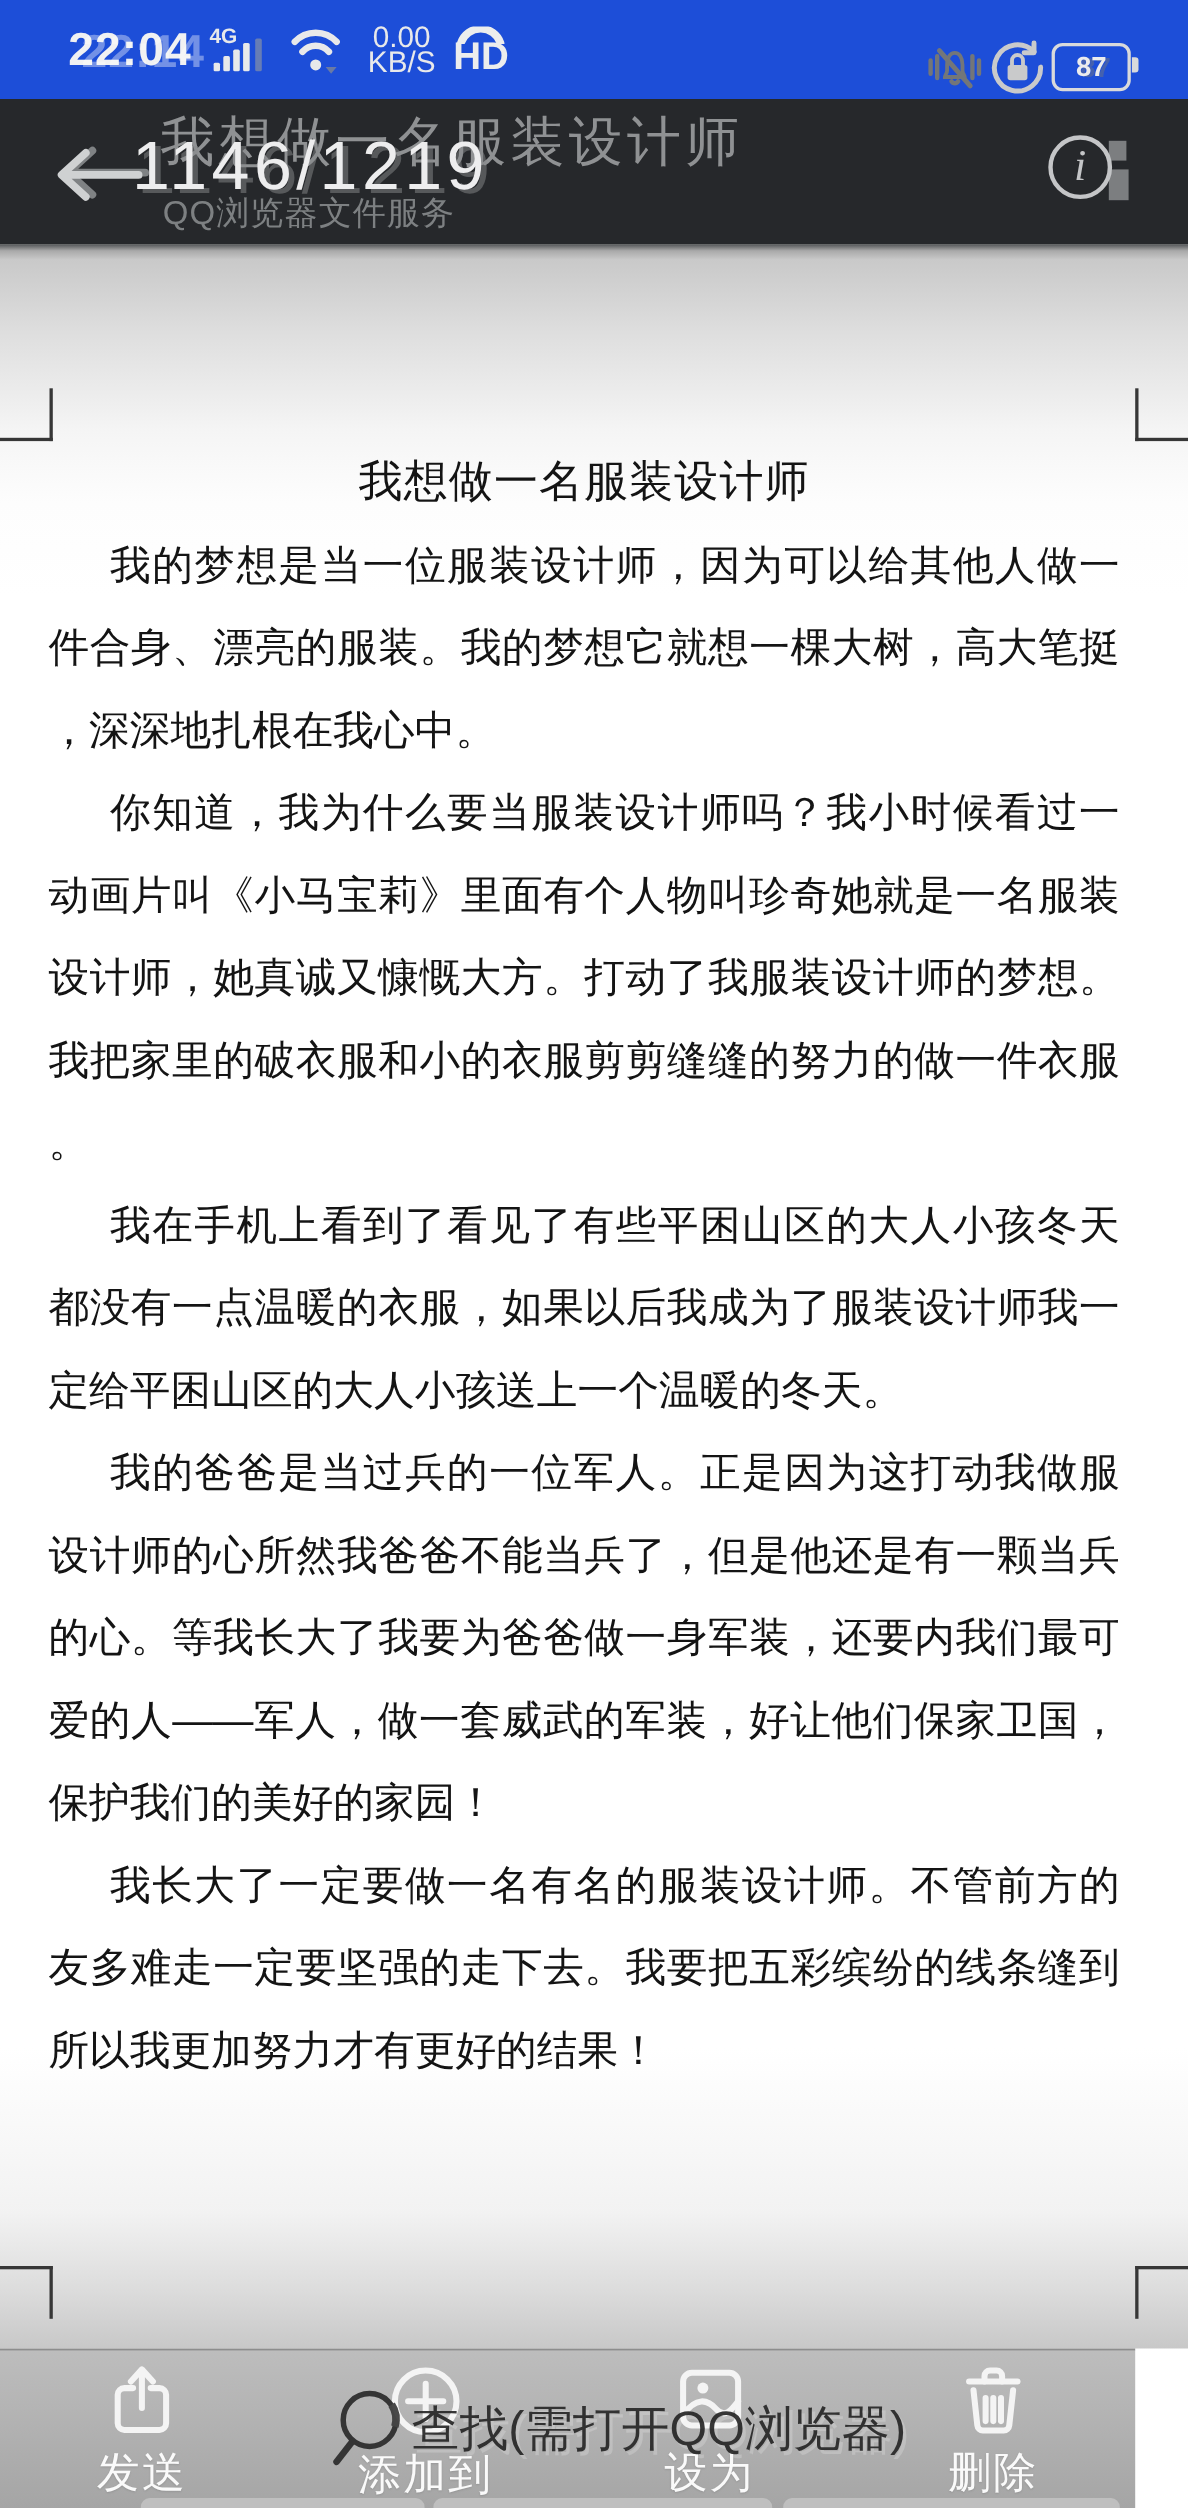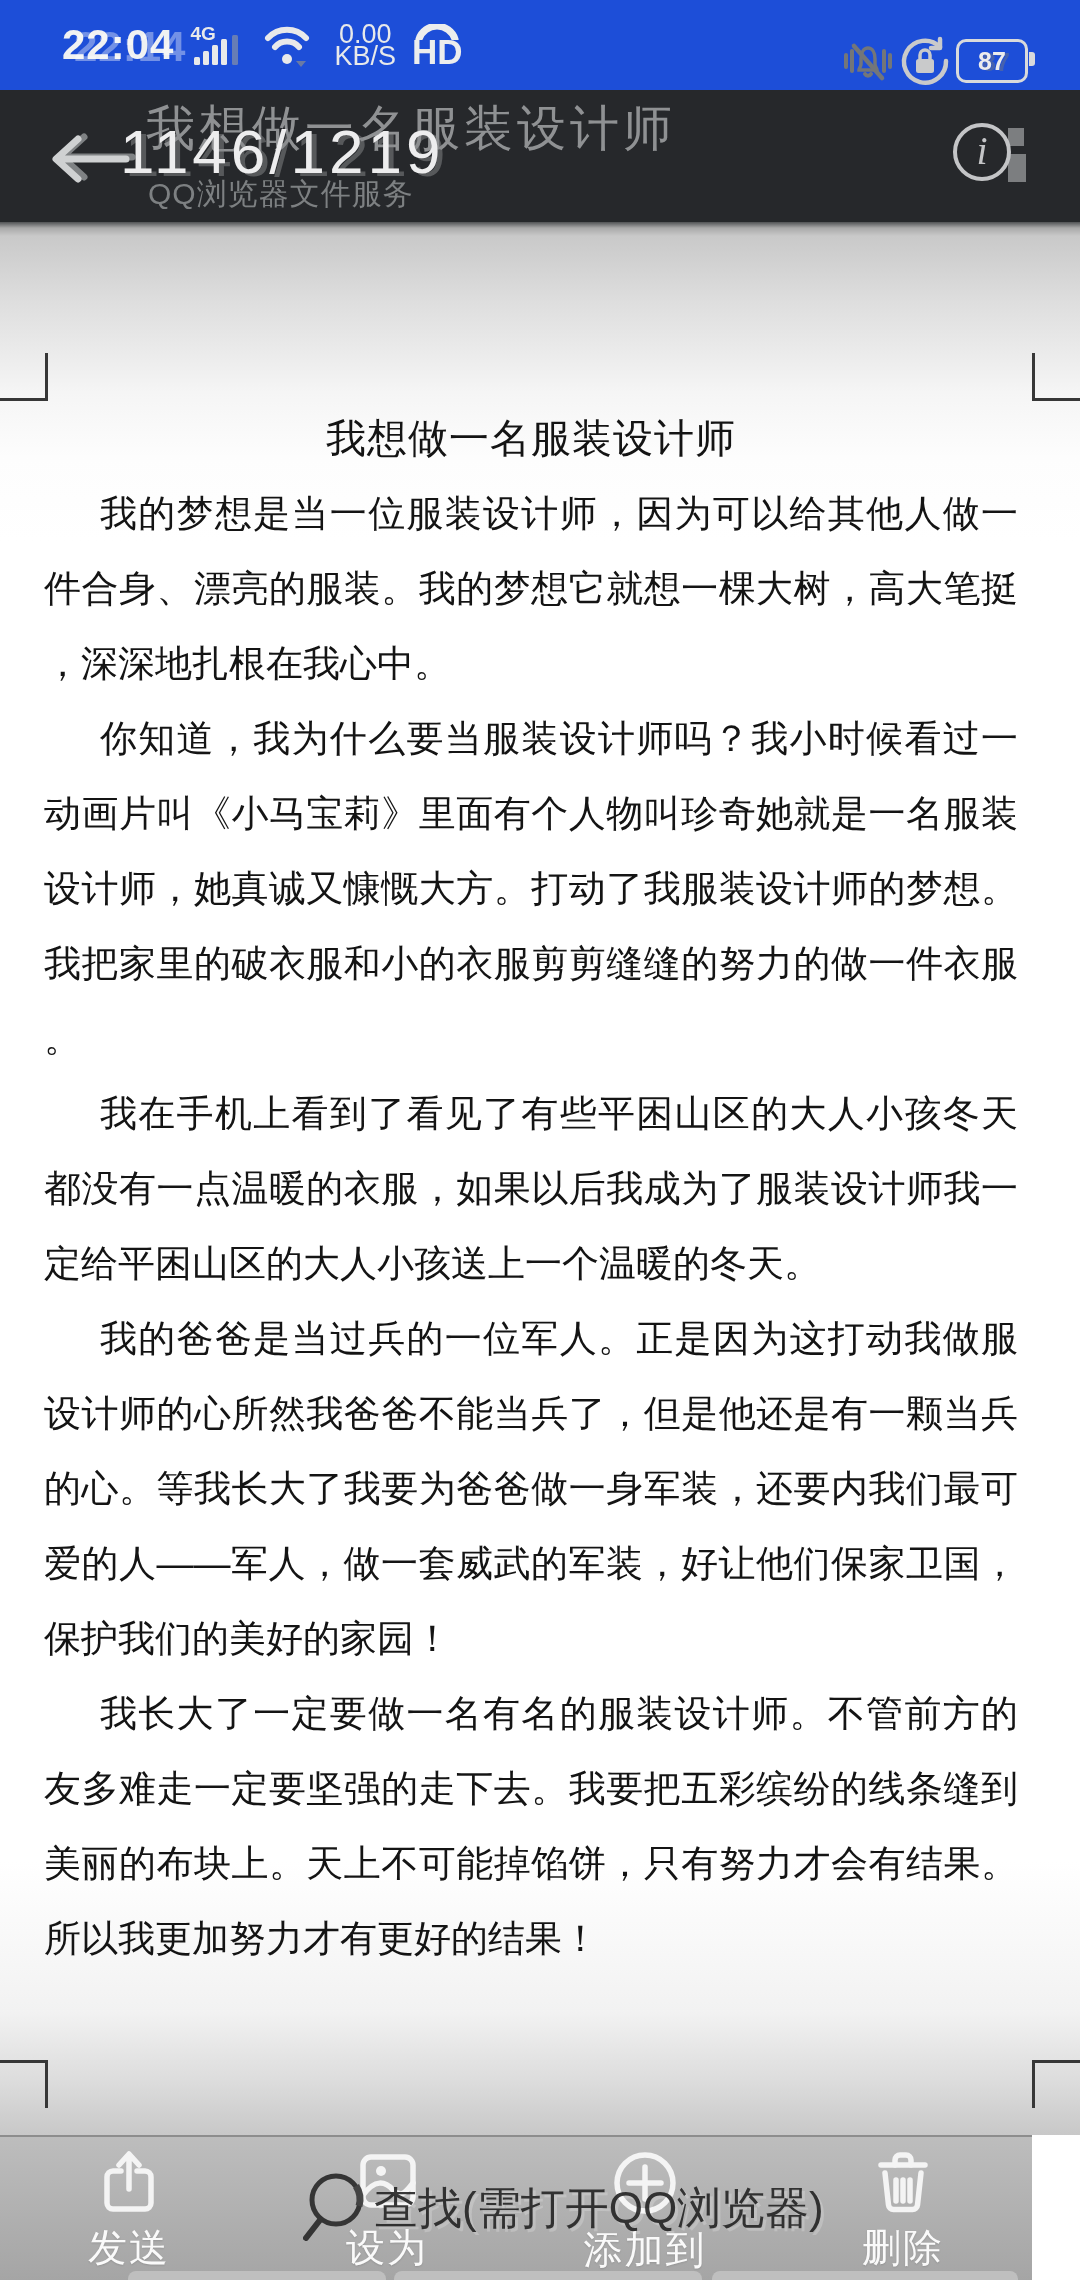--- a/index.html
+++ b/index.html
@@ -181,21 +181,20 @@
         <div class="doc-line first fill">我在手机上看到了看见了有些平困山区的大人小孩冬天了</div>
         <div class="doc-line fill">都没有一点温暖的衣服，如果以后我成为了服装设计师我一</div>
         <div class="doc-line">定给平困山区的大人小孩送上一个温暖的冬天。</div>
         <div class="doc-line first fill">我的爸爸是当过兵的一位军人。正是因为这打动我做服装</div>
         <div class="doc-line fill">设计师的心所然我爸爸不能当兵了，但是他还是有一颗当兵</div>
         <div class="doc-line fill">的心。等我长大了我要为爸爸做一身军装，还要内我们最可</div>
         <div class="doc-line fill">爱的人——军人，做一套威武的军装，好让他们保家卫国，</div>
         <div class="doc-line">保护我们的美好的家园！</div>
         <div class="doc-line first fill">我长大了一定要做一名有名的服装设计师。不管前方的路</div>
         <div class="doc-line fill">友多难走一定要坚强的走下去。我要把五彩缤纷的线条缝到</div>
-        <div class="doc-line fill">美丽的布块上。天上不可能掉馅饼，只有努力才会有结果。</div>
         <div class="doc-line">所以我更加努力才有更好的结果！</div>
       </div>
   </div>
 </div>
 
 <div class="find-toast">
   <svg width="78" height="72" viewBox="0 0 78 72">
     <circle cx="44" cy="28" r="24" fill="none" stroke="#2b2b2b" stroke-width="5"></circle>
     <path d="M28 48 L14 66" stroke="#2b2b2b" stroke-width="6" stroke-linecap="round"></path>
     <path d="M64 14 a24 24 0 0 1 3 20" fill="none" stroke="#3a3a3a" stroke-width="7"></path>
@@ -207,37 +206,37 @@
   <div class="tb-item">
     <svg width="64" height="66" viewBox="0 0 64 66">
       <g fill="none" stroke="#f4f4f4" stroke-width="5.5" stroke-linecap="round" stroke-linejoin="round">
         <path d="M24 22 H16 a6 6 0 0 0 -6 6 V54 a6 6 0 0 0 6 6 H48 a6 6 0 0 0 6 -6 V28 a6 6 0 0 0 -6 -6 H40"></path>
         <path d="M32 40 V6 M22 16 L32 5 L42 16"></path>
       </g>
     </svg>
     <span class="tb-label">发送</span>
   </div>
   <div class="tb-item">
+    <svg width="68" height="68" viewBox="0 0 68 68">
+      <g fill="none" stroke="#f4f4f4" stroke-width="5.5" stroke-linecap="round">
+        <circle cx="34" cy="34" r="28"></circle>
+        <path d="M34 18 V50 M18 34 H50"></path>
+      </g>
+    </svg>
+    <span class="tb-label">添加到</span>
+  </div>
+  <div class="tb-item">
     <svg width="64" height="66" viewBox="0 0 64 66">
       <g fill="none" stroke="#f4f4f4" stroke-width="5.5" stroke-linecap="round" stroke-linejoin="round">
         <rect x="8" y="8" width="50" height="48" rx="8"></rect>
         <path d="M8 46 C 20 30, 30 32, 38 41 S 52 42, 58 34"></path>
       </g>
       <circle cx="26" cy="22" r="5" fill="#f4f4f4"></circle>
     </svg>
     <span class="tb-label">设为</span>
-  </div>
-  <div class="tb-item">
-    <svg width="68" height="68" viewBox="0 0 68 68">
-      <g fill="none" stroke="#f4f4f4" stroke-width="5.5" stroke-linecap="round">
-        <circle cx="34" cy="34" r="28"></circle>
-        <path d="M34 18 V50 M18 34 H50"></path>
-      </g>
-    </svg>
-    <span class="tb-label">添加到</span>
   </div>
   <div class="tb-item">
     <svg width="64" height="66" viewBox="0 0 64 66">
       <g fill="none" stroke="#f4f4f4" stroke-width="5.5" stroke-linecap="round" stroke-linejoin="round">
         <path d="M10 16 H54"></path>
         <path d="M24 16 v-5 a5 5 0 0 1 5 -5 h6 a5 5 0 0 1 5 5 v5"></path>
         <path d="M14 24 L17.5 56 a5 5 0 0 0 5 4.5 H41.5 a5 5 0 0 0 5 -4.5 L50 24"></path>
         <path d="M25 31 v21 M32 31 v21 M39 31 v21"></path>
       </g>
     </svg>

